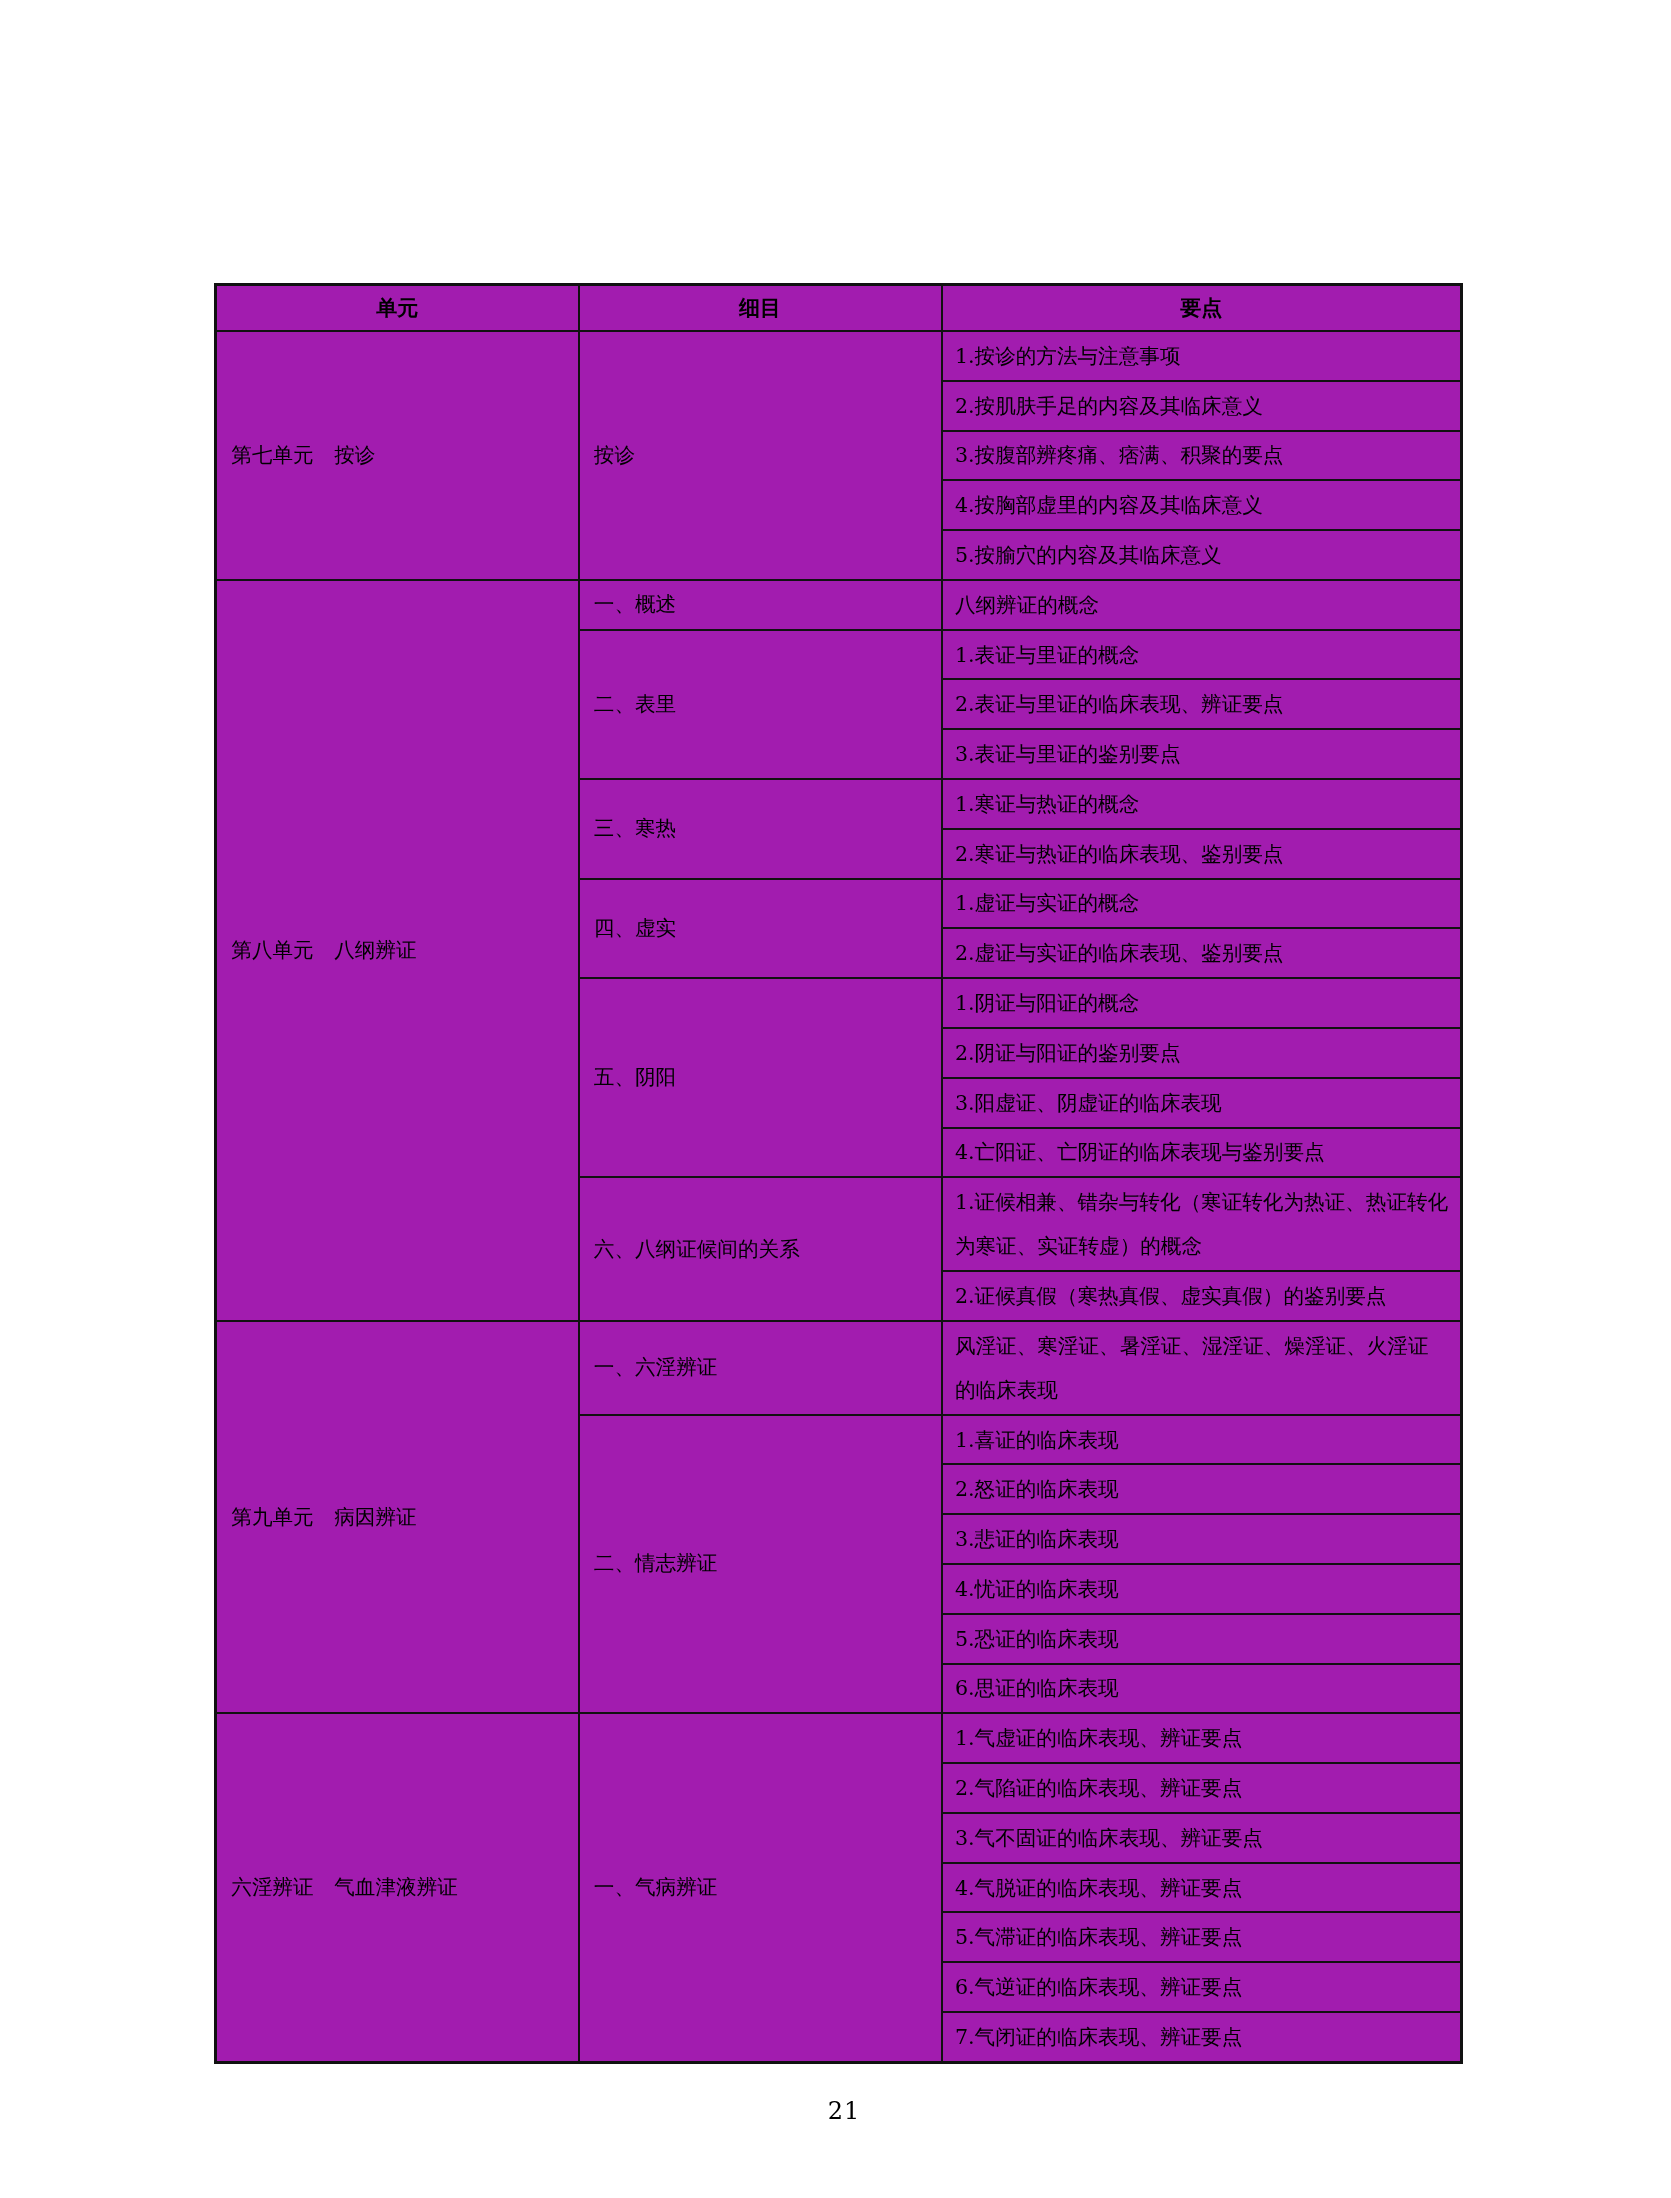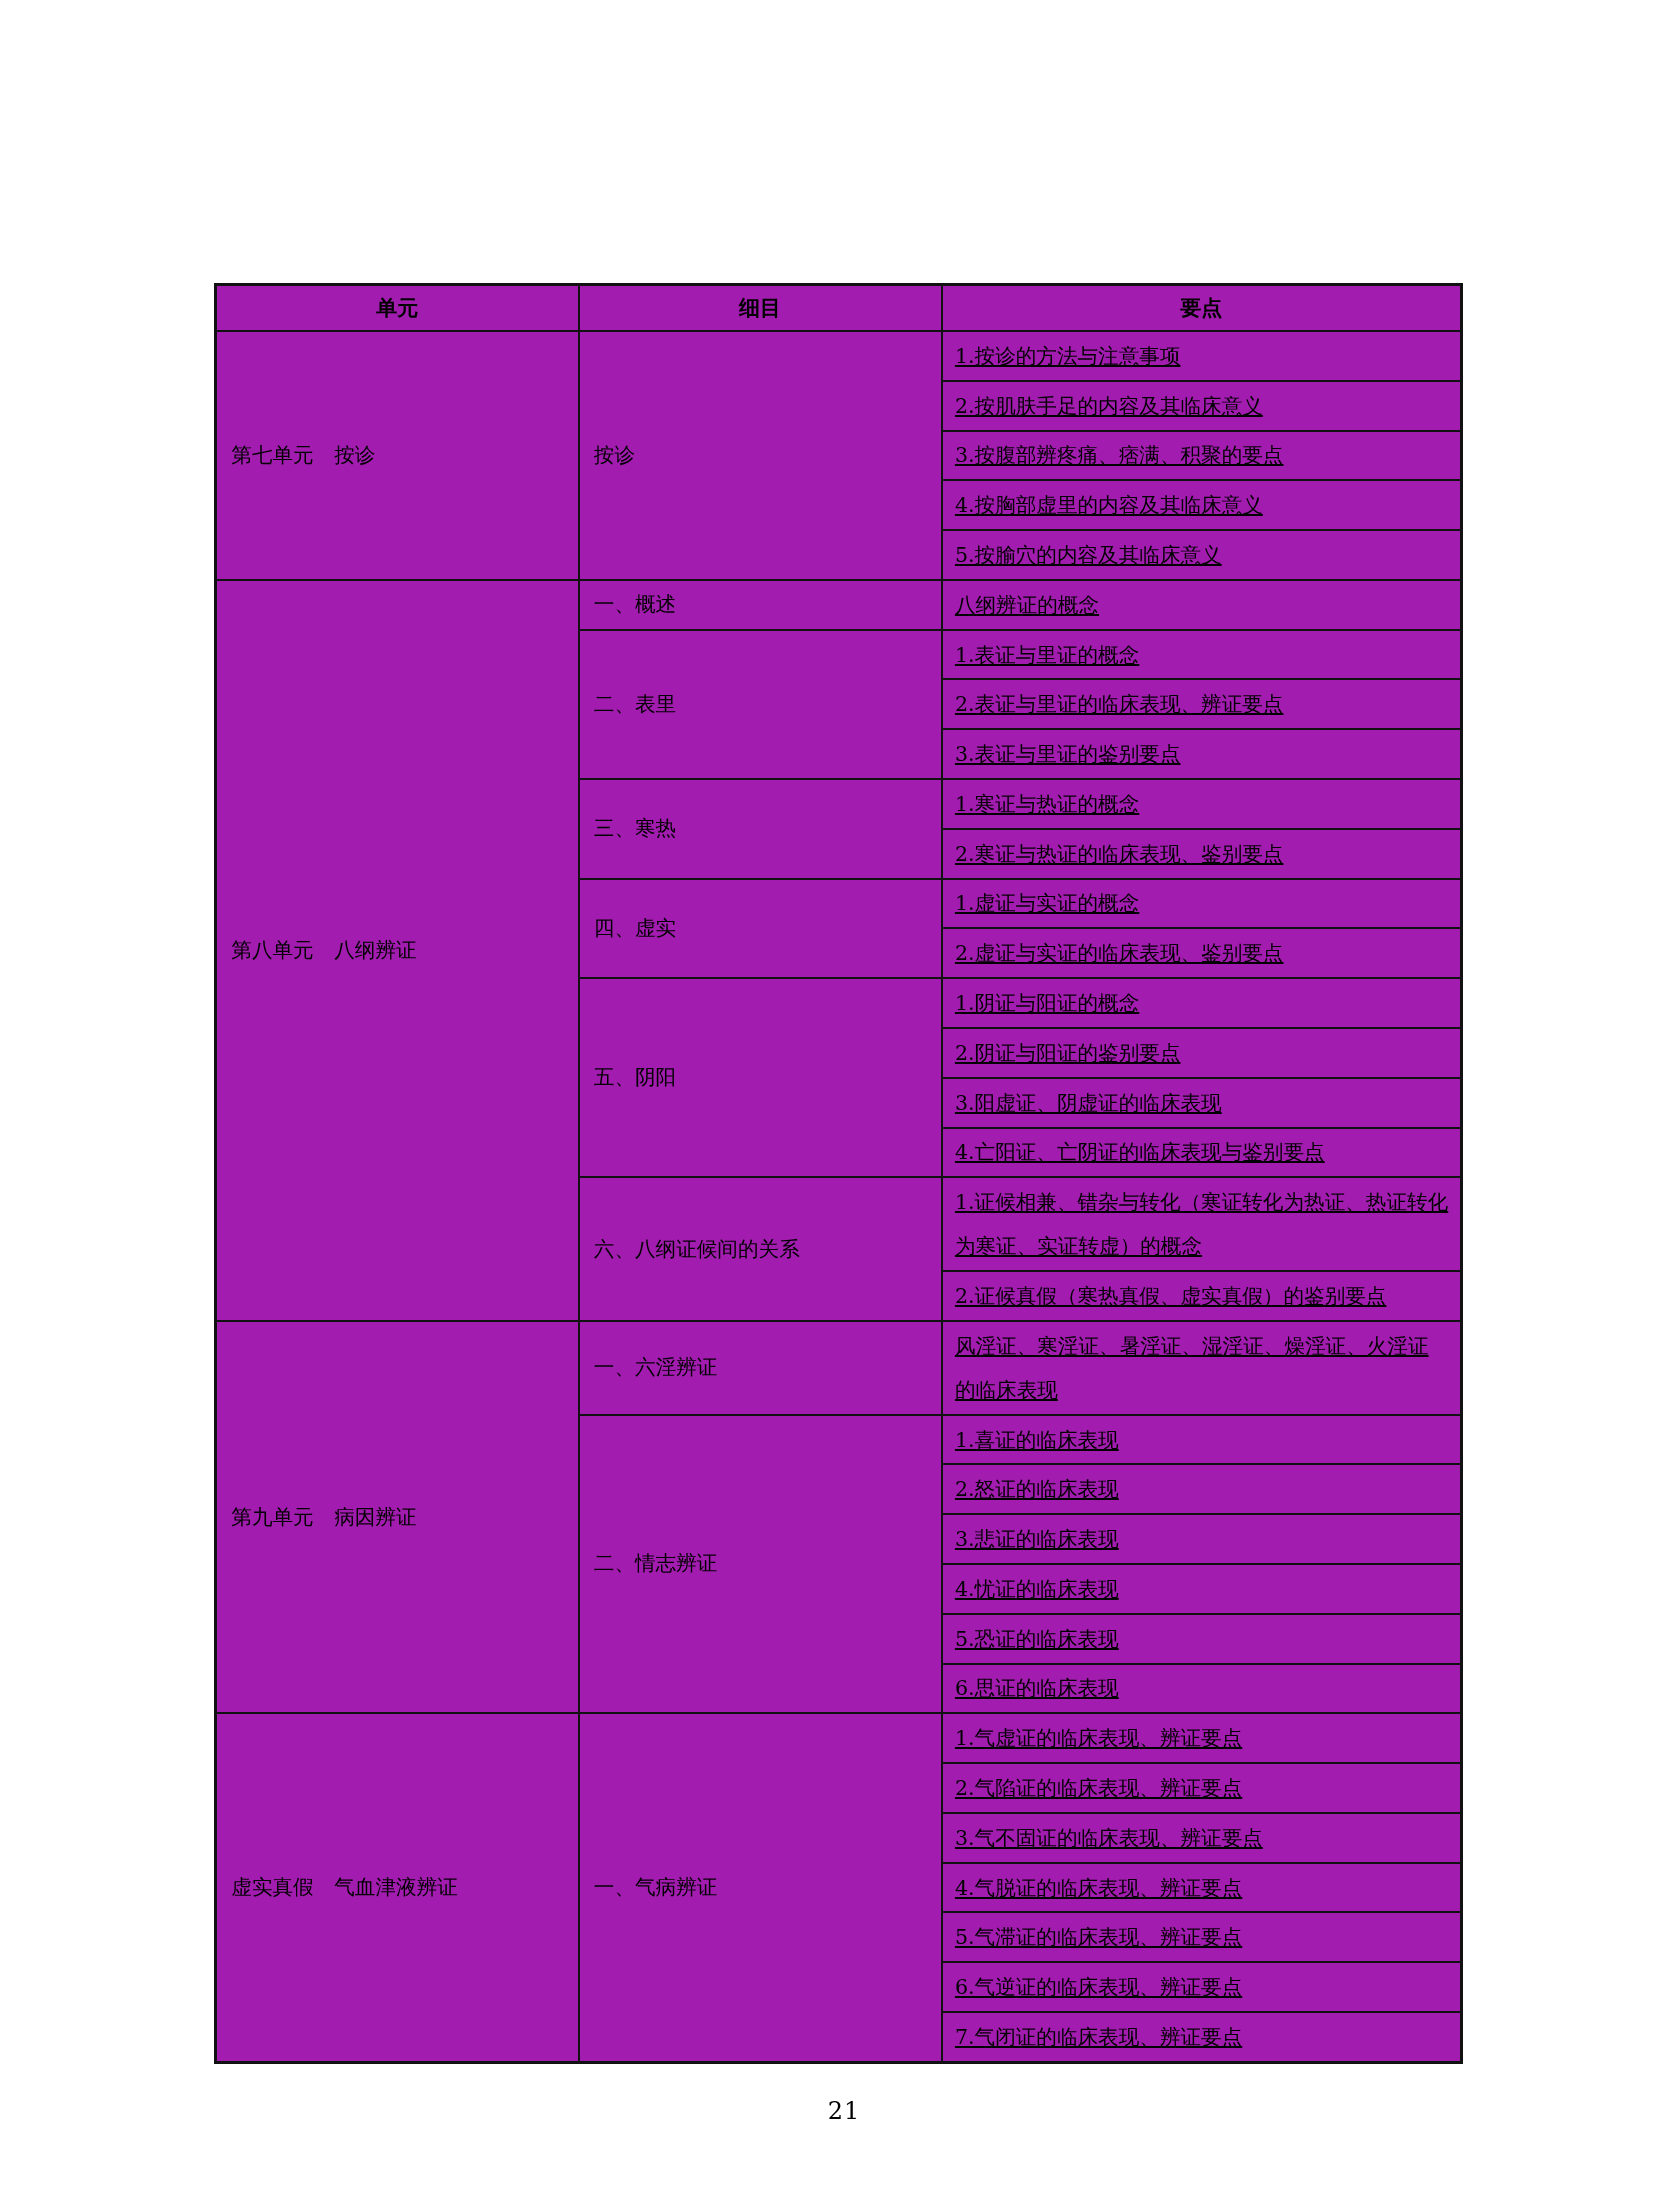--- a/index.html
+++ b/index.html
@@ -52,21 +52,20 @@
     text-align: left;
     padding: 0 9.6px 0 14.3px;
     line-height: 31px;
     font-family: Liberation Serif, serif;
   }
   td.point-cell {
     height: 44px;
     text-align: left;
     padding: 1.9px 11.5px 1.9px 12.4px;
     line-height: 44px;
-    text-decoration: underline;
   }
   .page-number {
     position: absolute;
     left: 0;
     right: 0;
     top: 2097px;
     text-align: center;
     font-size: 24px;
     letter-spacing: 1px;
     margin-left: 16px;
@@ -174,21 +173,21 @@
         <tr>
           <td class="point-cell">4.忧证的临床表现</td>
         </tr>
         <tr>
           <td class="point-cell">5.恐证的临床表现</td>
         </tr>
         <tr>
           <td class="point-cell">6.思证的临床表现</td>
         </tr>
         <tr>
-          <td rowspan="7" class="unit-cell">虚实真假　气血津液辨证</td>
+          <td rowspan="7" class="unit-cell">六淫辨证　气血津液辨证</td>
           <td rowspan="7" class="item-cell">一、气病辨证</td>
           <td class="point-cell">1.气虚证的临床表现、辨证要点</td>
         </tr>
         <tr>
           <td class="point-cell">2.气陷证的临床表现、辨证要点</td>
         </tr>
         <tr>
           <td class="point-cell">3.气不固证的临床表现、辨证要点</td>
         </tr>
         <tr>

